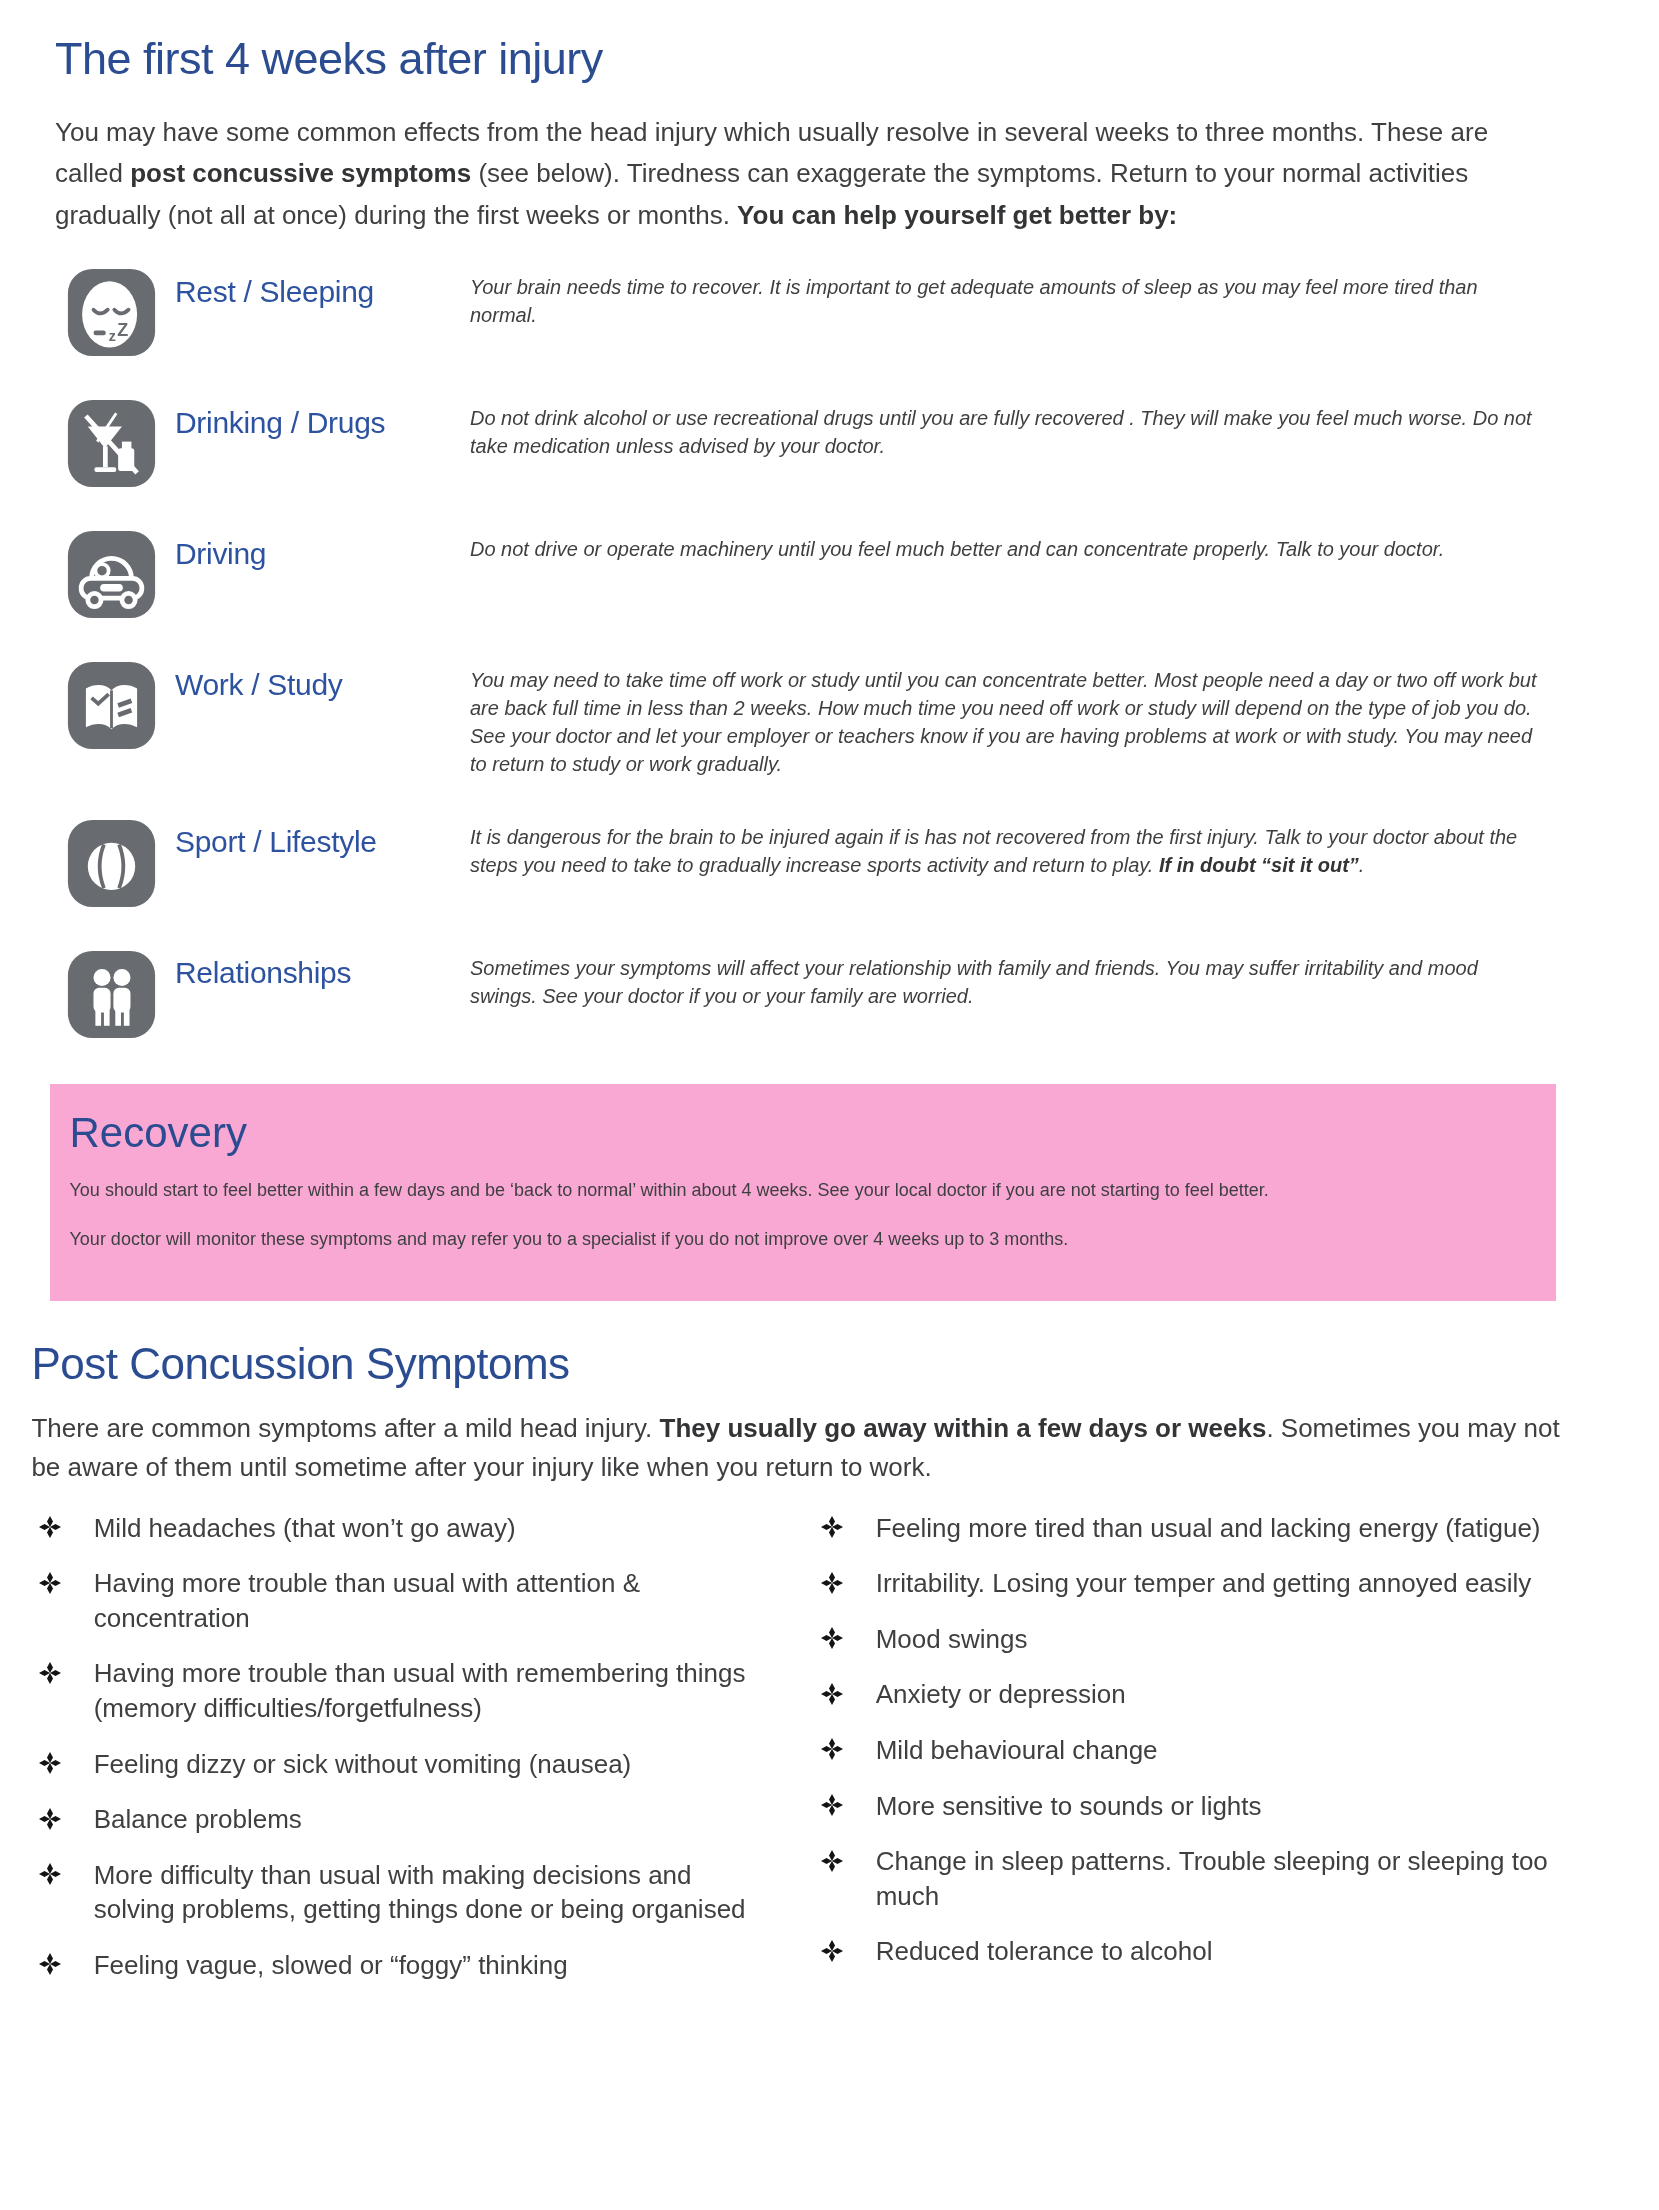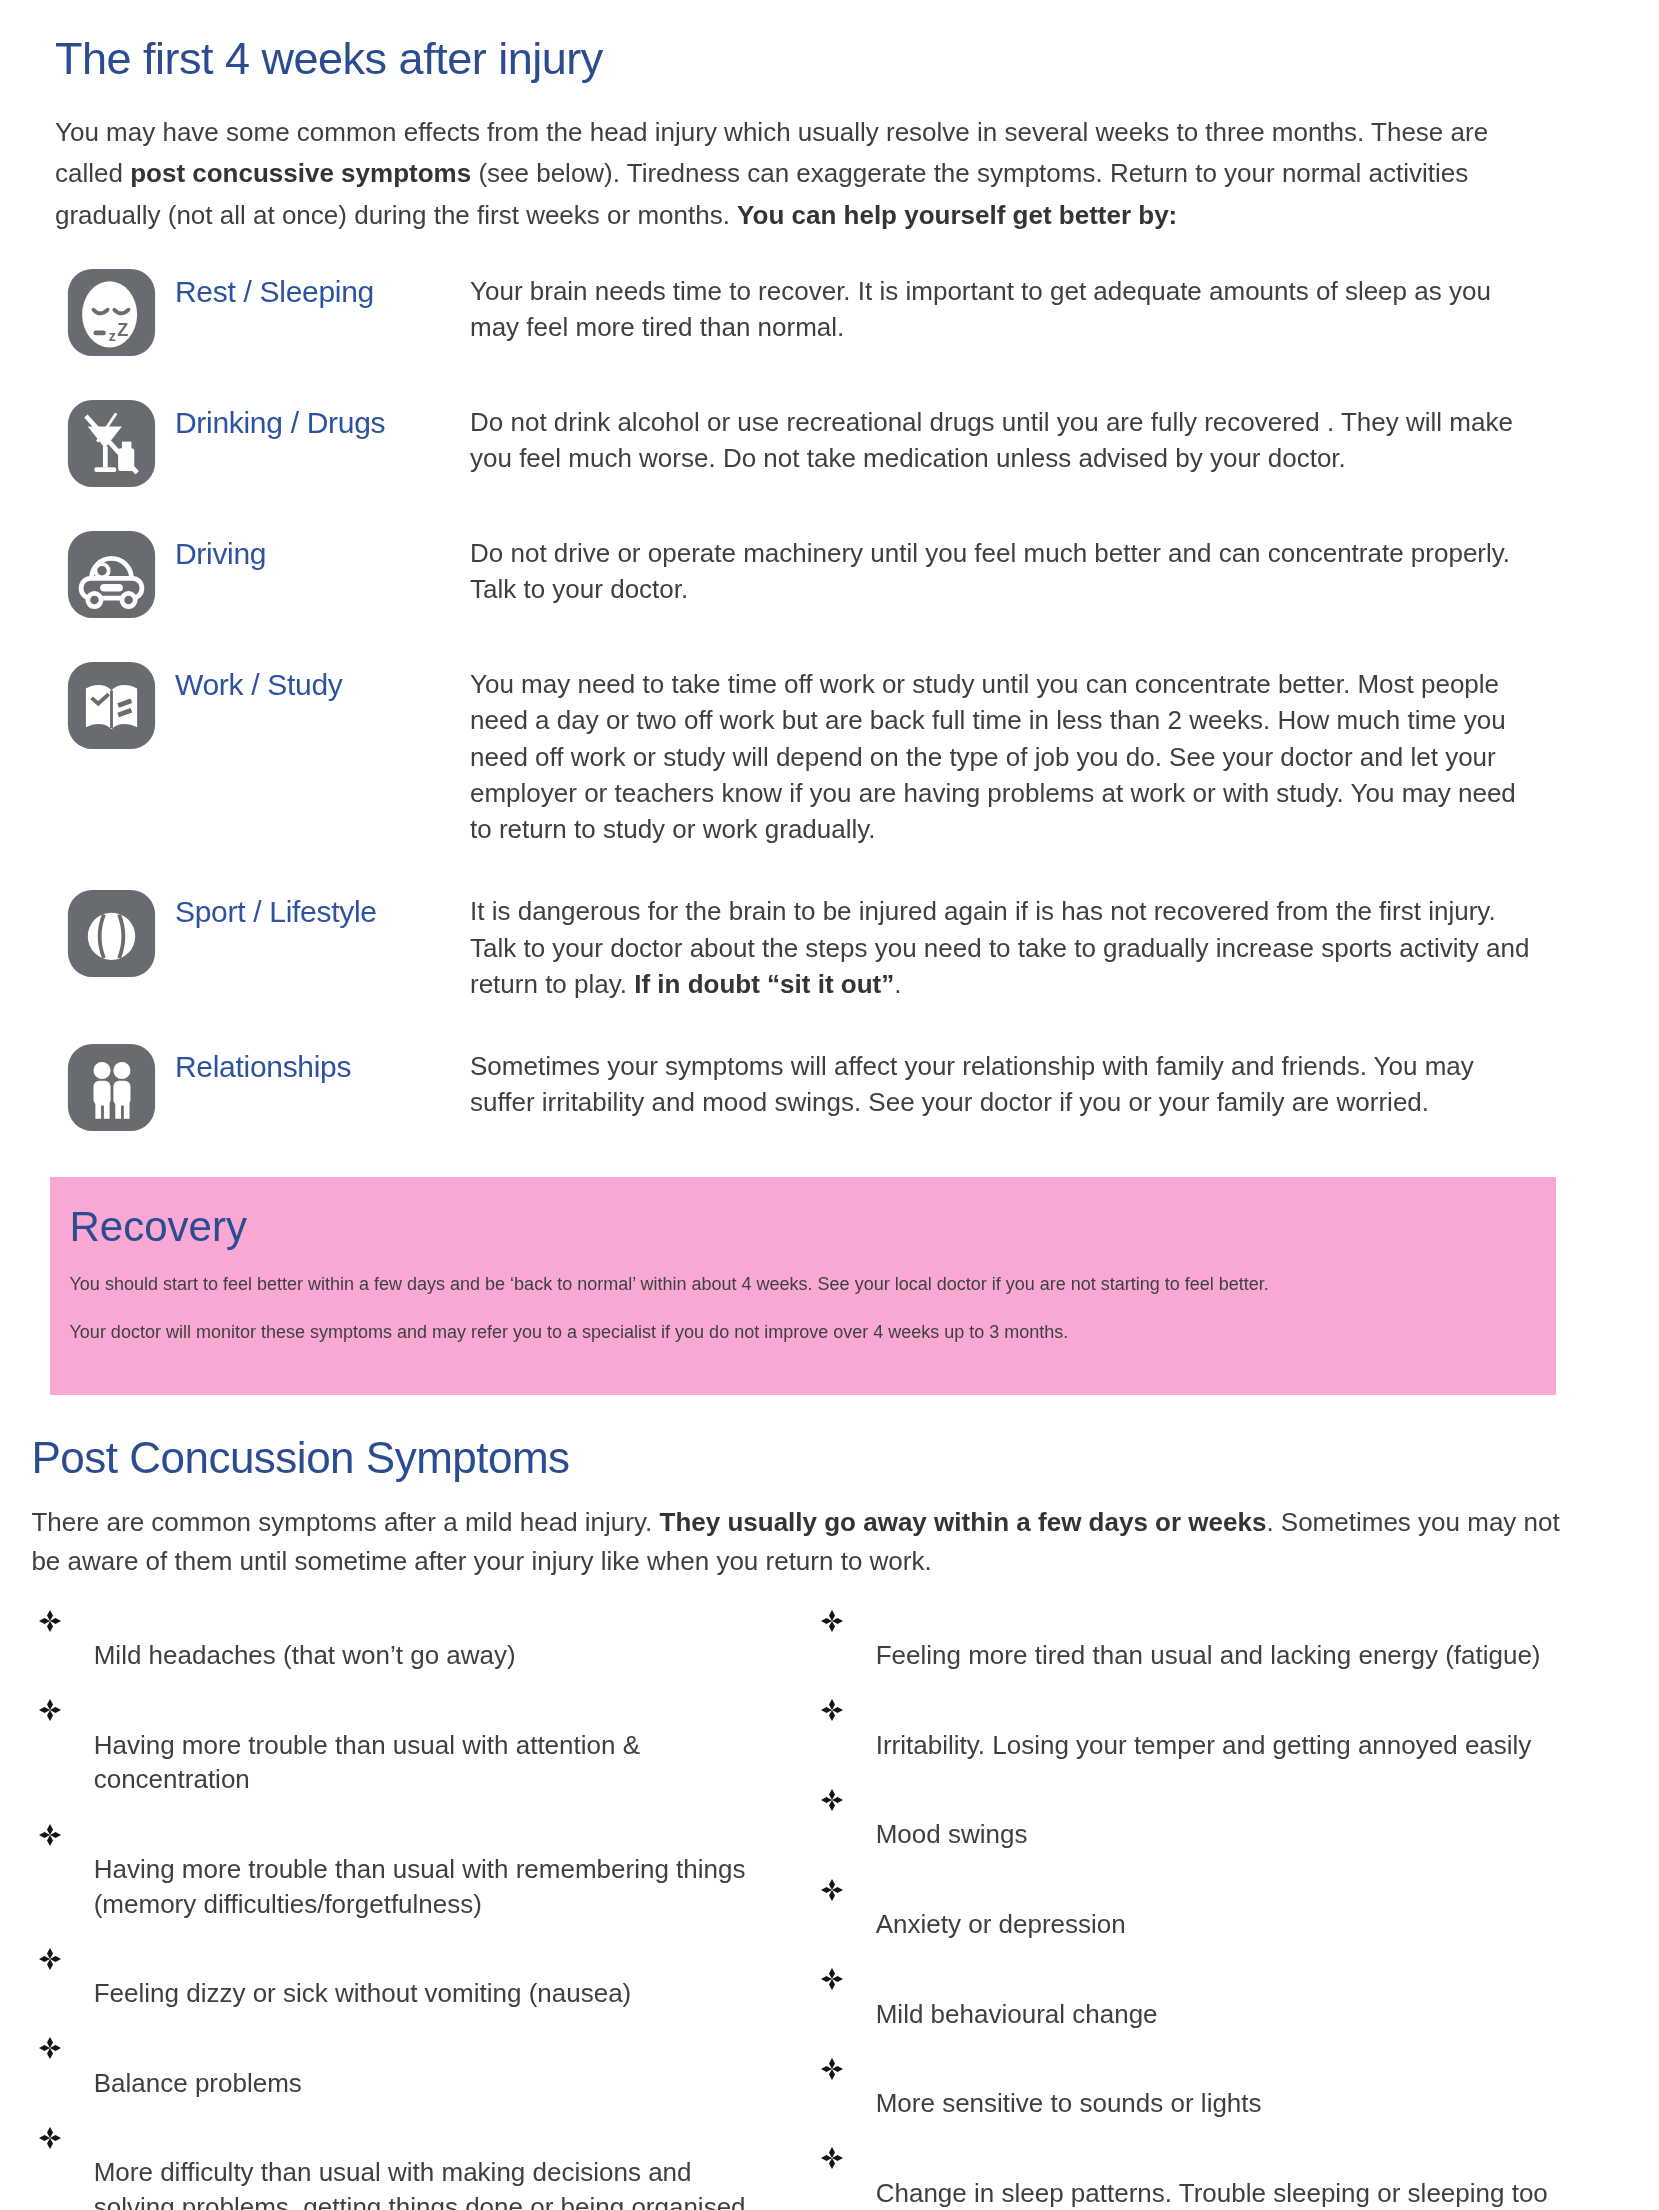--- a/index.html
+++ b/index.html
@@ -14,40 +14,40 @@
   }
   .intro { font-size:26px; line-height:1.6; max-width:1500px; margin:0; }
   .intro b, .sym-intro b, .row-desc b { font-weight:700; color:#333436; }
 
   .rows { margin-top:31px; display:flex; flex-direction:column; gap:40px; }
   .row { display:flex; align-items:flex-start; }
   .row-icon { flex:0 0 91px; height:91px; margin-left:11px; }
   .row-icon svg { width:91px; height:91px; display:block; }
   .row-label { flex:0 0 295px; margin-left:18px; padding-top:7.3px;
                font-size:30px; color:#2d52a0; letter-spacing:-0.3px; }
-  .row-desc { flex:1; max-width:1068px; font-size:26px; line-height:1.4; padding-top:5.5px; }
+  .row-desc { flex:1; max-width:1068px; font-size:20px; line-height:1.4; padding-top:5.5px;font-style:italic; }
 
   .recovery {
     margin:44px 15px 0 -5.5px; width:1506px; box-sizing:border-box;
     background:#f9a8d4; padding:12.7px 42px 27px 20px;
   }
   .recovery-heading { font-size:42px; font-weight:400; color:#2b4c90; margin:12.7px 0 20px 0; }
   .recovery p { font-size:18px; line-height:1.47; margin:0 0 22px 0; }
 
   .symptoms { margin:38px 0 0 -23.6px; }
   .symptoms-heading { font-size:44px; font-weight:400; color:#2b4c90; margin:0 0 20px 0; letter-spacing:-0.5px; }
   .sym-intro { font-size:26px; line-height:1.5; max-width:1564px; margin:0; }
   .columns { display:flex; margin-top:23.6px; }
   .col { display:flex; flex-direction:column; gap:21px; }
   .col-left  { flex:0 0 741px; }
   .col-right { flex:0 0 755px; margin-left:41px; }
   .bullet-item { display:flex; align-items:flex-start; }
   .bullet-glyph { flex:0 0 22px; margin:5.5px 33px 0 7.3px; }
   .bullet-glyph svg { width:22px; height:22px; display:block; }
-  .bullet-text { font-size:26px; line-height:1.33;margin-top:34px; }
+  .bullet-text { font-size:26px; line-height:1.33; }
   .ico-bg { fill:#686b6f; }
 </style>
 </head>
 <body>
 
 <div class="page">
 
   <h1 class="page-title">The first 4 weeks after injury</h1>
 
   <p class="intro"><span>You may have some common effects from the head injury which usually resolve in several weeks to three months. These are called </span><b>post concussive symptoms</b><span> (see below). Tiredness can exaggerate the symptoms. Return to your normal activities gradually (not all at once) during the first weeks or months. </span><b>You can help yourself get better by:</b></p>

